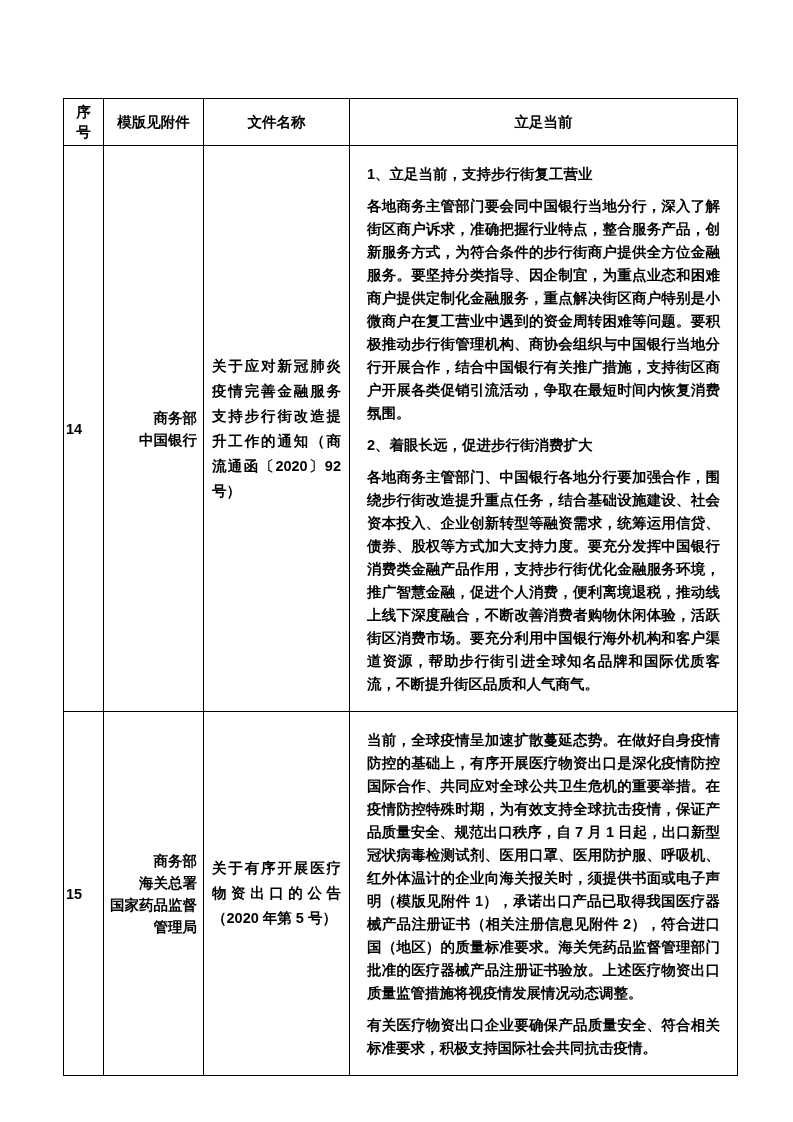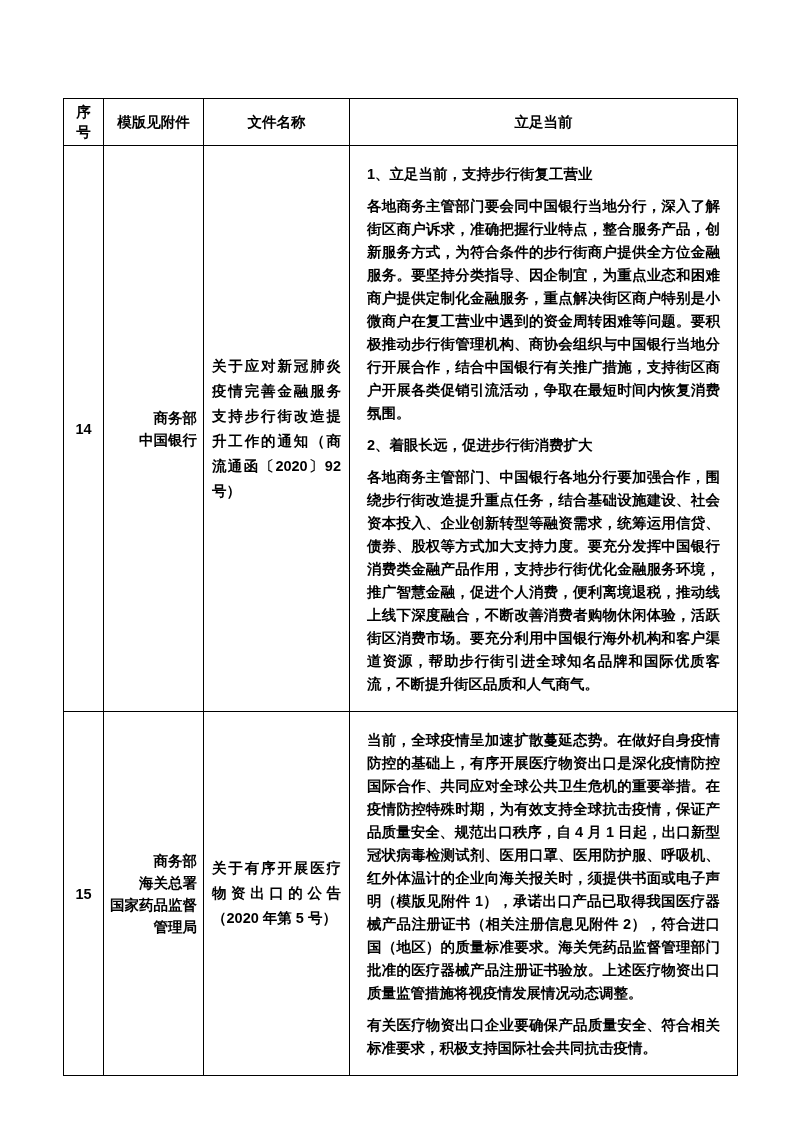--- a/index.html
+++ b/index.html
@@ -37,21 +37,21 @@
     text-align: center;
     vertical-align: middle;
     line-height: 20px;
     padding: 3px 2px;
     white-space: pre-line;
   }
   tr.header-row   { height: 47px; }
   tr.row-14       { height: 470px; }
   tr.row-15       { height: 313px; }
   td.cell-serial {
-    text-align: center;
+    text-align: left;
     vertical-align: middle;
     padding: 2px;
   }
   td.cell-agency {
     vertical-align: middle;
     text-align: right;
     padding: 4px 6px;
     line-height: 22px;
     white-space: pre-line;
   }
@@ -115,21 +115,21 @@
           <p>各地商务主管部门、中国银行各地分行要加强合作，围绕步行街改造提升重点任务，结合基础设施建设、社会资本投入、企业创新转型等融资需求，统筹运用信贷、债券、股权等方式加大支持力度。要充分发挥中国银行消费类金融产品作用，支持步行街优化金融服务环境，推广智慧金融，促进个人消费，便利离境退税，推动线上线下深度融合，不断改善消费者购物休闲体验，活跃街区消费市场。要充分利用中国银行海外机构和客户渠道资源，帮助步行街引进全球知名品牌和国际优质客流，不断提升街区品质和人气商气。</p>
         </td>
       </tr>
       <tr class="row-15">
         <td class="cell-serial">15</td>
         <td class="cell-agency">商务部
 海关总署
 国家药品监督管理局</td>
         <td class="cell-docname">关于有序开展医疗物资出口的公告（2020 年第 5 号）</td>
         <td class="cell-content">
-          <p>当前，全球疫情呈加速扩散蔓延态势。在做好自身疫情防控的基础上，有序开展医疗物资出口是深化疫情防控国际合作、共同应对全球公共卫生危机的重要举措。在疫情防控特殊时期，为有效支持全球抗击疫情，保证产品质量安全、规范出口秩序，自 4 月 1 日起，出口新型冠状病毒检测试剂、医用口罩、医用防护服、呼吸机、红外体温计的企业向海关报关时，须提供书面或电子声明（模版见附件 1），承诺出口产品已取得我国医疗器械产品注册证书（相关注册信息见附件 2），符合进口国（地区）的质量标准要求。海关凭药品监督管理部门批准的医疗器械产品注册证书验放。上述医疗物资出口质量监管措施将视疫情发展情况动态调整。</p>
+          <p>当前，全球疫情呈加速扩散蔓延态势。在做好自身疫情防控的基础上，有序开展医疗物资出口是深化疫情防控国际合作、共同应对全球公共卫生危机的重要举措。在疫情防控特殊时期，为有效支持全球抗击疫情，保证产品质量安全、规范出口秩序，自 7 月 1 日起，出口新型冠状病毒检测试剂、医用口罩、医用防护服、呼吸机、红外体温计的企业向海关报关时，须提供书面或电子声明（模版见附件 1），承诺出口产品已取得我国医疗器械产品注册证书（相关注册信息见附件 2），符合进口国（地区）的质量标准要求。海关凭药品监督管理部门批准的医疗器械产品注册证书验放。上述医疗物资出口质量监管措施将视疫情发展情况动态调整。</p>
           <p>有关医疗物资出口企业要确保产品质量安全、符合相关标准要求，积极支持国际社会共同抗击疫情。</p>
         </td>
       </tr>
     </tbody>
   </table>
 
 
 </div>
 
 </body></html>

